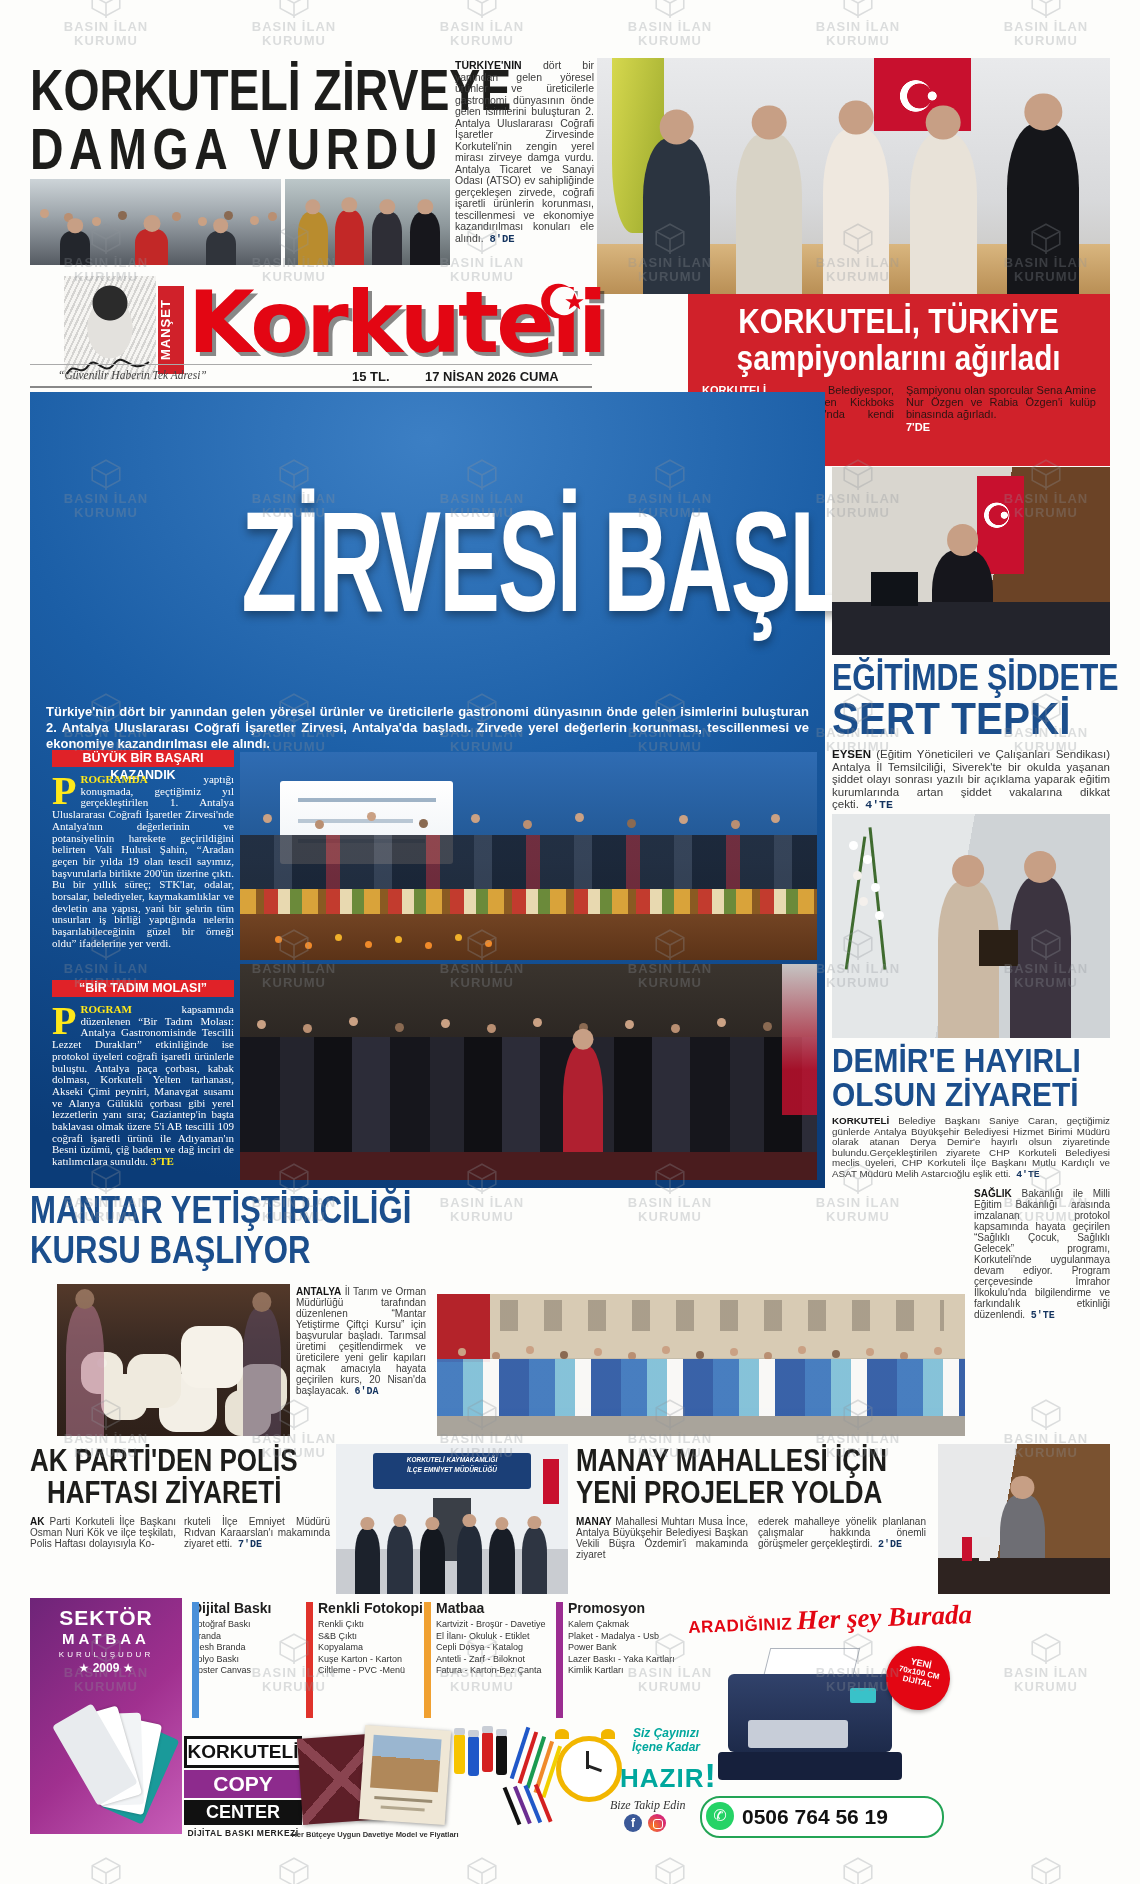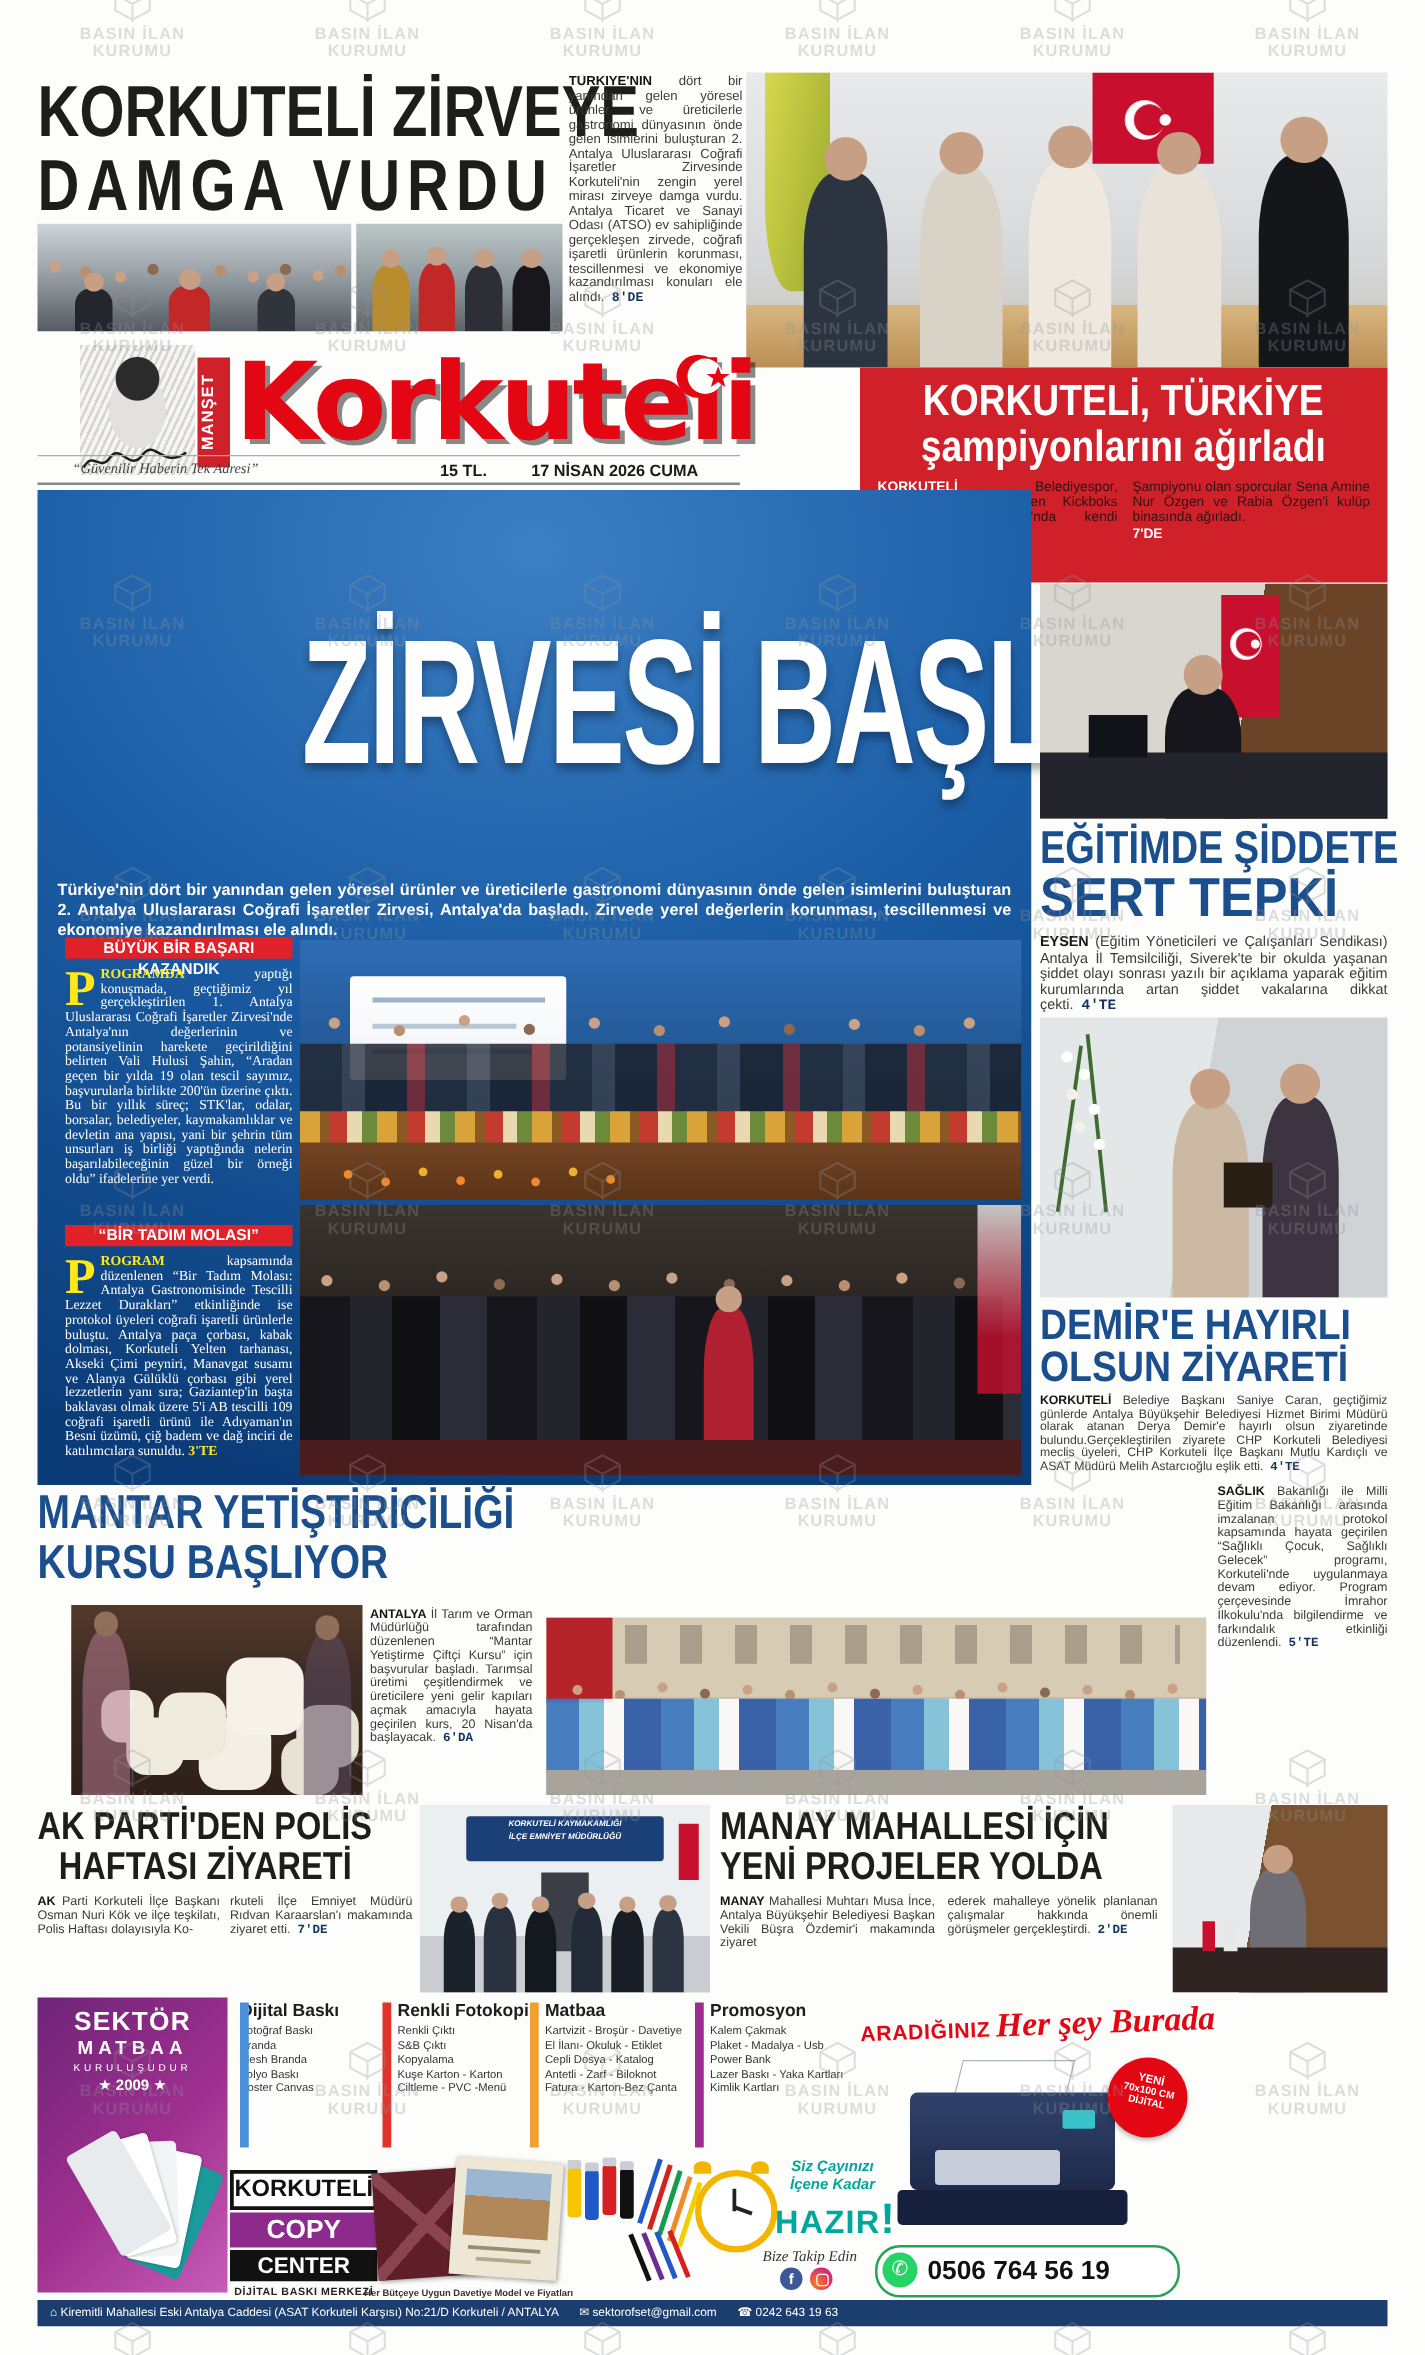--- a/index.html
+++ b/index.html
@@ -335,28 +335,20 @@
   <div class="abs" style="left:624px;top:1814px;width:18px;height:18px;border-radius:50%;background:#3b5998;color:#fff;font-weight:bold;font-size:12px;text-align:center;line-height:18px;">f</div>
   <div class="abs" style="left:648px;top:1814px;width:18px;height:18px;border-radius:50%;background:radial-gradient(circle at 30% 70%,#fa7e1e,#d62976 70%);">
     <i class="abs" style="left:5px;top:5px;width:8px;height:8px;border:1.5px solid #fff;border-radius:3px;"></i>
   </div>
 
   <div class="abs" style="left:700px;top:1796px;width:240px;height:38px;background:#fff;border:2px solid #23a455;border-radius:20px;">
     <i class="abs" style="left:4px;top:4px;width:28px;height:28px;background:#25d366;border-radius:50%;color:#fff;font-size:16px;text-align:center;line-height:28px;font-style:normal;">✆</i>
     <span class="abs nw" style="left:40px;top:7px;font-size:21px;font-weight:bold;color:#111;">0506 764 56 19</span>
   </div>
 
-  <div class="abs" style="left:30px;top:1840px;width:1080px;height:21px;background:#1c3e6e;color:#fff;font-size:9.5px;line-height:21px;">
-    <span style="margin-left:10px;">⌂</span>
-    <span>Kiremitli Mahallesi Eski Antalya Caddesi (ASAT Korkuteli Karşısı) No:21/D Korkuteli / ANTALYA</span>
-    <span style="margin-left:14px;">✉</span>
-    <span>sektorofset@gmail.com</span>
-    <span style="margin-left:14px;">☎</span>
-    <span>0242 643 19 63</span>
-  </div>
 
   <div class="wm-layer" id="wm-layer">
       <div class="wm" style="left: 40px; top: -14px;">
         <svg width="36" height="32" viewBox="0 0 34 30">
           <path d="M17 2 30 9v12l-13 7-13-7V9z" fill="none" stroke="#8f949a" stroke-width="1.5"></path>
           <path d="M4 9l13 7 13-7M17 16v14" fill="none" stroke="#8f949a" stroke-width="1.5"></path>
         </svg>
         <div>BASIN İLAN</div>
         <div>KURUMU</div>
       </div>

